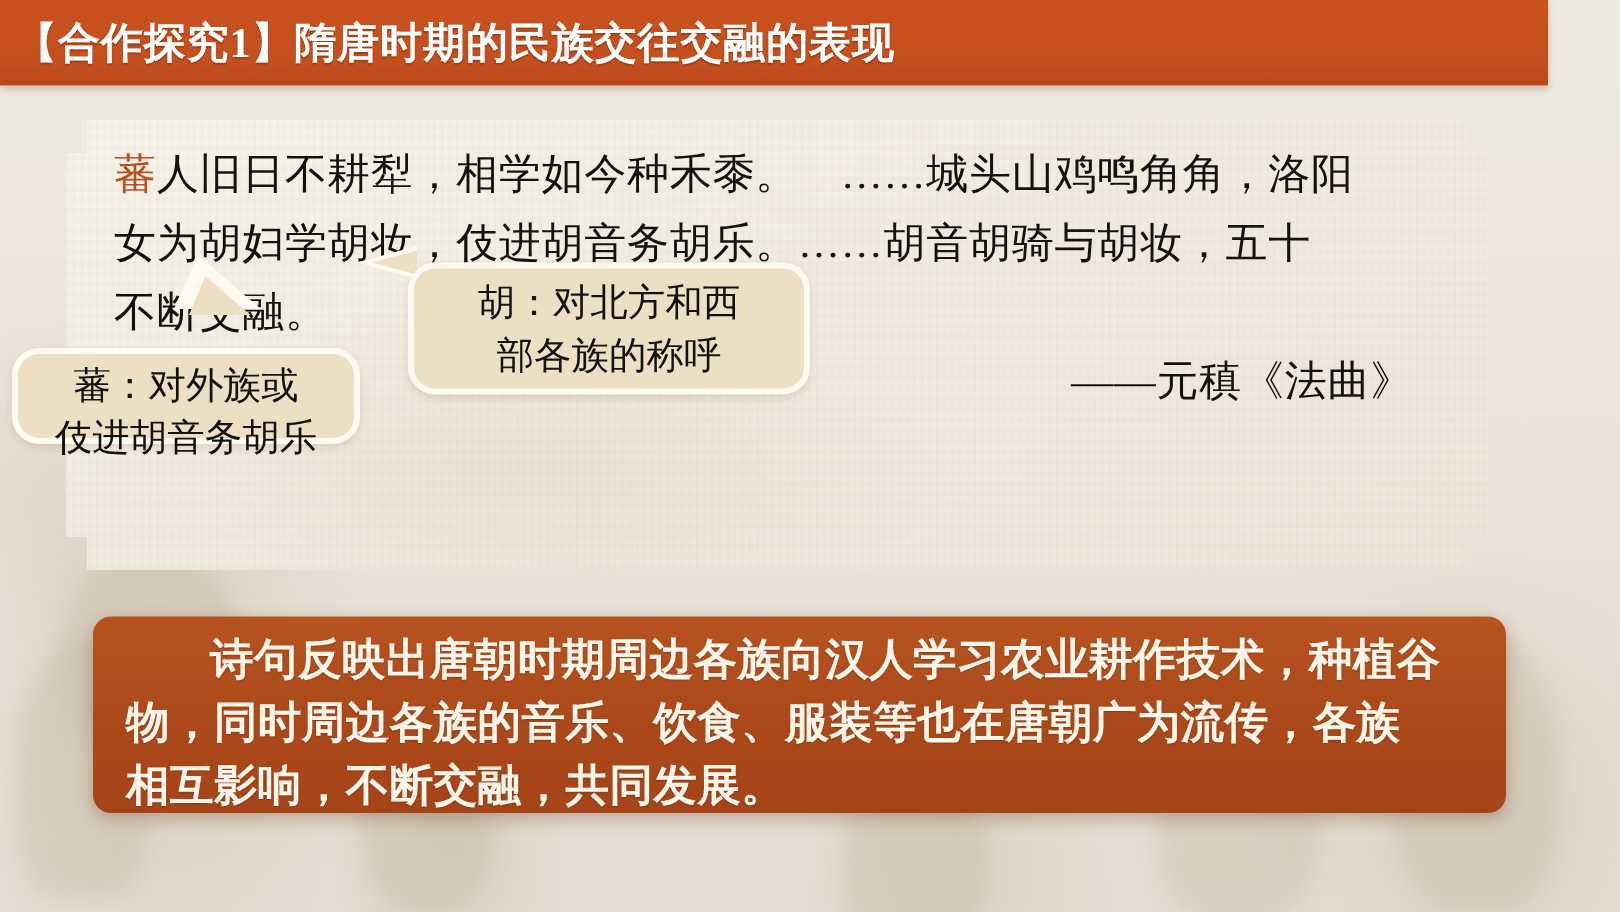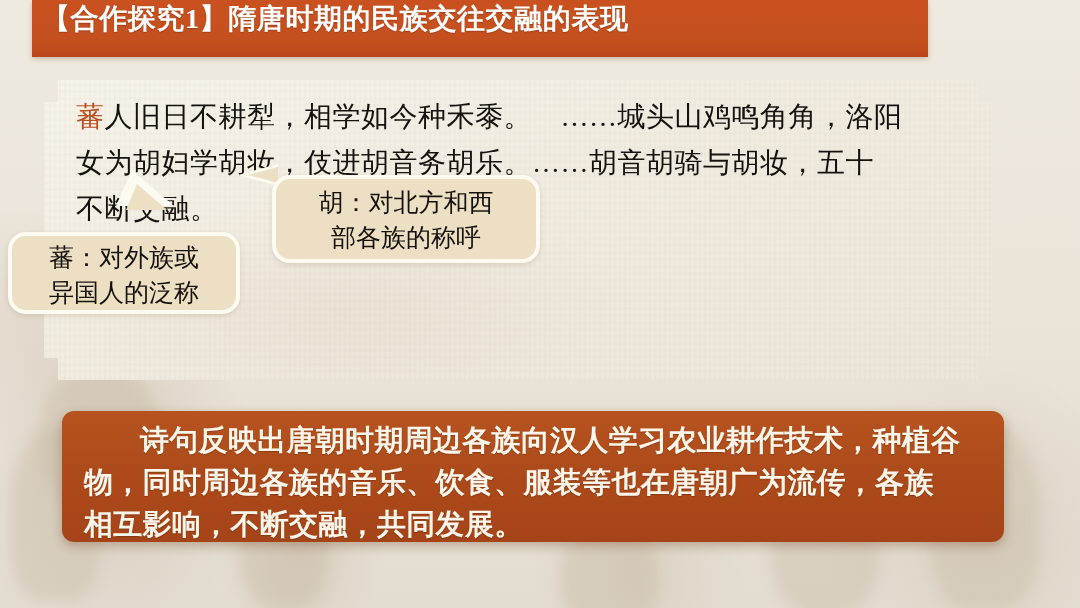--- a/index.html
+++ b/index.html
@@ -36,25 +36,24 @@
   .fig-a { left:40px;  top:360px; width:120px; height:150px; border-radius:50% 50% 42% 42%; }
   .fig-b { left:10px;  top:430px; width:90px;  height:170px; border-radius:46% 46% 30% 30%; }
   .fig-c { left:240px; top:470px; width:90px;  height:140px; border-radius:50% 50% 38% 38%; }
   .fig-d { left:930px; top:420px; width:110px; height:190px; border-radius:48% 48% 34% 34%; }
   .fig-e { left:770px; top:500px; width:110px; height:120px; border-radius:50%; }
   .fig-f { left:560px; top:520px; width:100px; height:110px; border-radius:50% 50% 40% 40%; }
 
   
   .title-band {
     position:absolute; left:0; top:0;
-    width:896px; height:57px;
+    width:1032px; height:57px;
     background:linear-gradient(180deg,#c9511f 0%,#c4501f 72%,#b9461a 100%);
-    display:flex; 
+    display:flex; align-items:center;
     box-shadow:0 2px 5px rgba(120,60,20,.28);
-    margin-left:32px;
   }
   .title-text {
     color:#ffffff;
     font-size:28px;
     font-weight:bold;
     letter-spacing:.6px;
     padding-left:10px;
     white-space:nowrap;
     text-shadow:0 1px 1px rgba(90,35,10,.35);
     font-family:"Liberation Serif","DejaVu Serif",serif;
@@ -109,21 +108,21 @@
     box-shadow:0 2px 5px rgba(140,115,75,.20);
     margin-top:36px;
   }
   .callout-hu {
     left:272px; top:139px;
     width:268px; height:88px;
     padding:6px 10px 0 10px;
   }
   .callout-fan {
     left:8px; top:196px;
-    width:232px; height:82px;
+    width:232px; height:64px;
     padding:4px 8px 0 8px;
   }
   .tail {
     position:absolute;
     width:0; height:0;
   }
   
   .tail-hu {
     left:238px; top:164px;
     border-top:11px solid transparent;
@@ -199,35 +198,36 @@
 
     <div class="poem">
       <div class="ln"><span class="hl">蕃</span><span>人旧日不耕犁，相学如今种禾黍。　……城头山鸡鸣角角，洛阳</span></div>
 
 
 
       <div class="ln"><span>女为胡妇学</span><span>胡妆，伎进胡音务胡乐。……胡音胡骑与胡妆，五十</span></div>
 
       <div class="ln">不断交融。</div>
 
+      <div class="ln attrib">——元稹《法曲》</div>
     </div>
   </div>
 
   <div class="tail tail-hu"></div>
   <div class="tail-hu-in"></div>
   <div class="callout callout-hu">
     <div>胡：对北方和西</div>
     <div>部各族的称呼</div>
   </div>
 
   <div class="tail tail-fan"></div>
   <div class="tail-fan-in"></div>
   <div class="callout callout-fan">
     <div>蕃：对外族或</div>
-    <div>异国人的泛称</div>
+    <div>伎进胡音务胡乐</div>
   </div>
 
   <div class="conclusion">
     <div class="conclusion-text">
       <span class="c-ln">诗句反映出唐朝时期周边各族向汉人学习农业耕作技术，种植谷</span>
       <span class="c-ln">物，同时周边各族的音乐、饮食、服装等也在唐朝广为流传，各族</span>
       <span class="c-ln">相互影响，不断交融，共同发展。</span>
     </div>
   </div>
 

